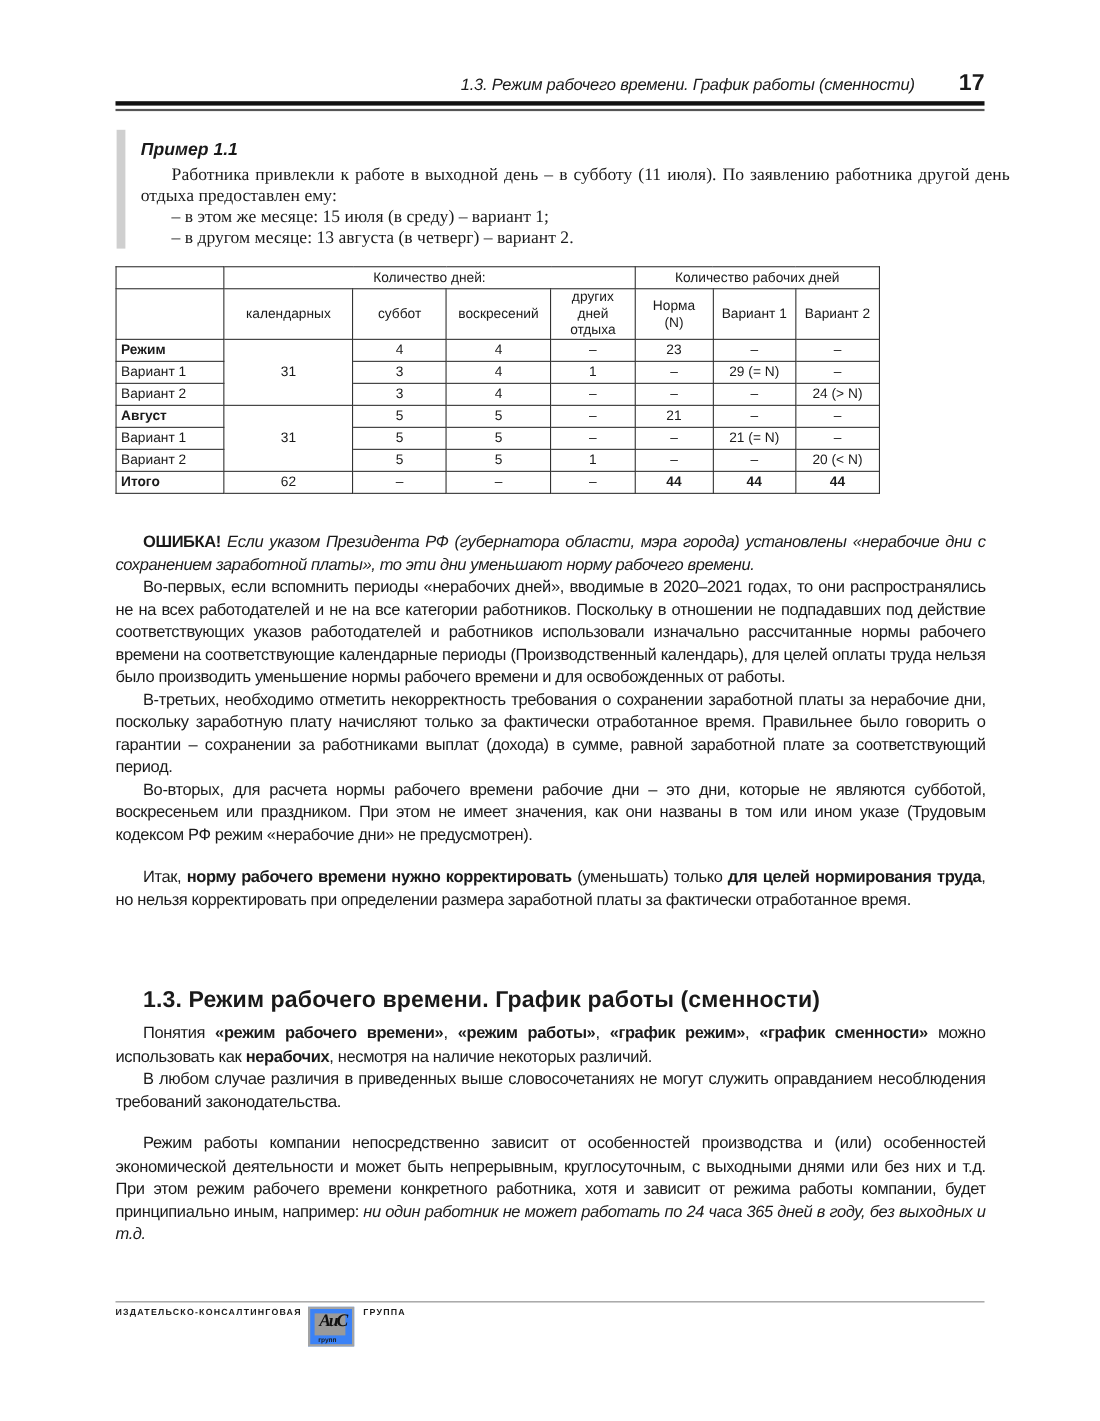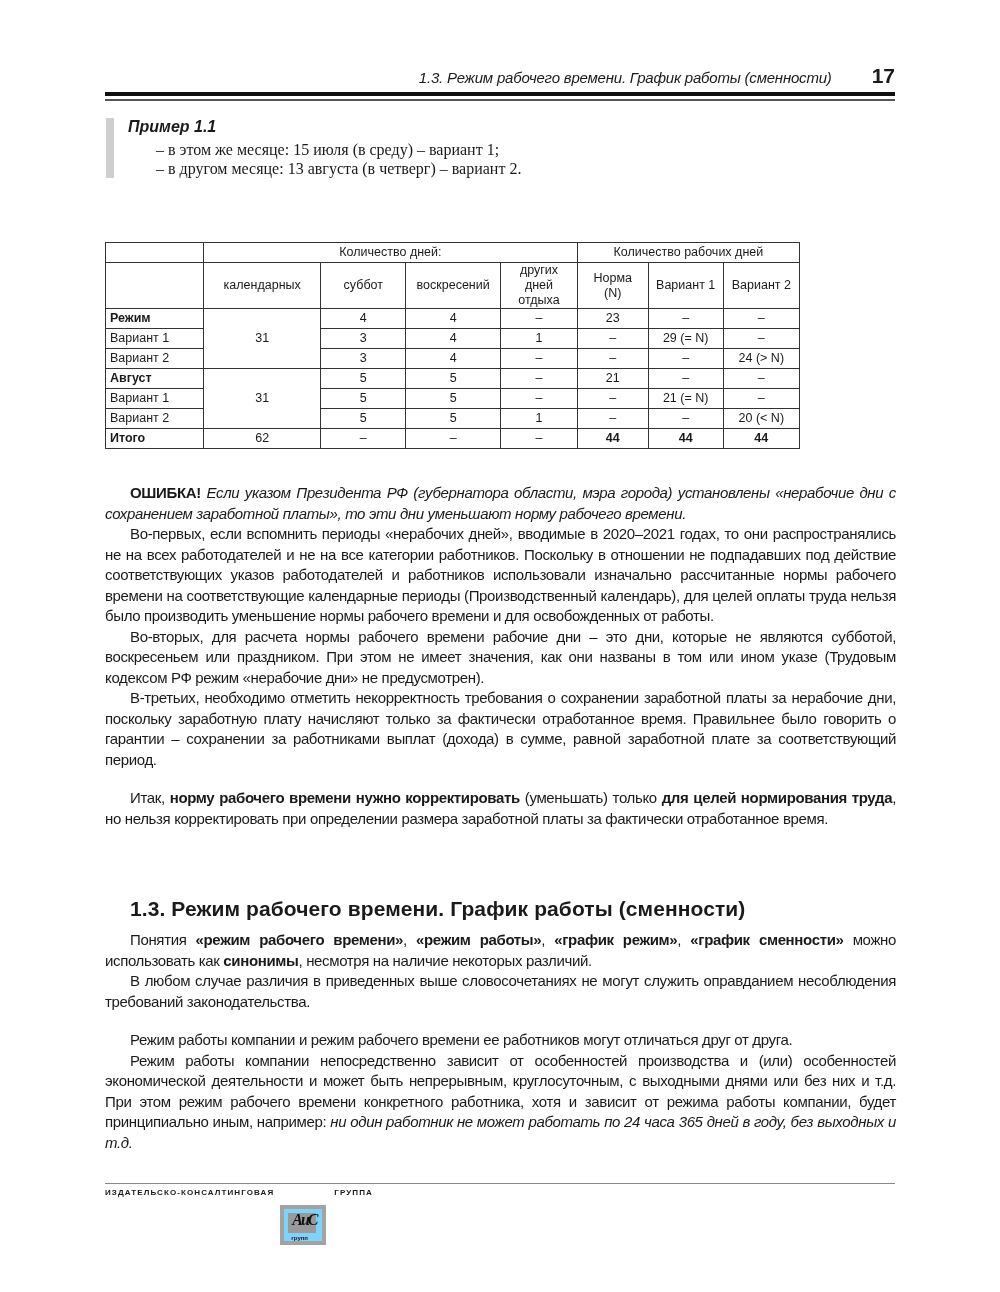--- a/index.html
+++ b/index.html
@@ -13,21 +13,21 @@
   }
   .running-title { font-style: italic; font-size: 15px; letter-spacing: -0.2px; margin-right: 40px; }
   .page-number { font-weight: bold; font-size: 21px; text-align: center; }
   .rule-thick { position: absolute; top: 92px; left: 105px; width: 790px; height: 4px; background: #111; }
   .rule-thin { position: absolute; top: 99px; left: 105px; width: 790px; height: 2px; background: #555; }
 
   .example {
     position: absolute; top: 118px; left: 106px; width: 790px;
     border-left: 8px solid #cfcfcf; padding-left: 14px;
   }
-  .example-title { font-weight: bold; font-style: italic; font-size: 16px; margin: 0 0 4px 0; }
+  .example-title { font-weight: bold; font-style: italic; font-size: 16px; margin: 10px 0 4px 0; }
   .example-text { font-family: "Liberation Serif", serif; font-size: 16px; line-height: 19px; }
   .example-text p { margin: 0; text-indent: 28px; text-align: justify; }
   .example-text .li { padding-left: 28px; }
 
   table.data {
     position: absolute; top: 242px; left: 105px; width: 695px;
     border-collapse: collapse; font-size: 12.5px;
   }
   table.data td, table.data th {
     border: 1px solid #333; padding: 0 4px; height: 19px; text-align: center;
@@ -49,40 +49,41 @@
   .section-heading {
     position: absolute; top: 897px; left: 130px; font-size: 21px; font-weight: bold; letter-spacing: 0.1px;
   }
 
   .footer-rule { position: absolute; top: 1183px; left: 105px; width: 790px; height: 1px; background: #888; }
   .footer {
     position: absolute; top: 1188px; left: 105px; display: flex; align-items: flex-start;
     font-size: 8px; font-weight: bold; letter-spacing: 1.1px;
   }
   .logo {
-    width: 38px; height: 32px; border: 4px solid #a3a3a3; margin: 17px 8px 0 6px; position: relative;
-    background: #7dd3fc;
+    width: 38px; height: 32px; border: 2px solid #a3a3a3; margin: 0 8px 0 6px; position: relative;
+    background: #3b82f6;
   }
   .logo .inner { position: absolute; left: 4px; top: 4px; width: 28px; height: 20px; background: #9a9a9a; }
   .logo .mark { position: absolute; left: 8px; top: 2px; font-family: "Liberation Serif", serif; font-style: italic; font-size: 16px; letter-spacing: -2px; color: #111; }
   .logo .cap { position: absolute; left: 7px; bottom: 0px; font-size: 6px; letter-spacing: 0; }
 </style>
 </head>
 <body>
 
 <div class="running-head">
   <span class="running-title">1.3. Режим рабочего времени. График работы (сменности)</span>
   <span class="page-number">17</span>
 </div>
 <div class="rule-thick"></div>
 <div class="rule-thin"></div>
 
 <div class="example">
   <div class="example-title">Пример 1.1</div>
   <div class="example-text">
+    <p>Работника привлекли к работе в выходной день – в субботу (11 июля). По заявлению работника другой день отдыха предоставлен ему:</p>
     <div class="li">– в этом же месяце: 15 июля (в среду) – вариант 1;</div>
     <div class="li">– в другом месяце: 13 августа (в четверг) – вариант 2.</div>
   </div>
 </div>
 
 <table class="data">
   <colgroup>
     <col style="width:117px">
       <col style="width:132px">
       <col style="width:102px">
@@ -175,33 +176,32 @@
         <td class="b">44</td>
         <td class="b">44</td>
         <td class="b">44</td>
       </tr>
     </tbody>
 </table>
 
 <div class="body-text" style="top:483px;">
   <p><span class="bold">ОШИБКА!</span> <span class="i">Если указом Президента РФ (губернатора области, мэра города) установлены «нерабочие дни с сохранением заработной платы», то эти дни уменьшают норму рабочего времени.</span></p>
   <p>Во-первых, если вспомнить периоды «нерабочих дней», вводимые в 2020–2021 годах, то они распространялись не на всех работодателей и не на все категории работников. Поскольку в отношении не подпадавших под действие соответствующих указов работодателей и работников использовали изначально рассчитанные нормы рабочего времени на соответствующие календарные периоды (Производственный календарь), для целей оплаты труда нельзя было производить уменьшение нормы рабочего времени и для освобожденных от работы.</p>
+  <p>В-третьих, необходимо отметить некорректность требования о сохранении заработной платы за нерабочие дни, поскольку заработную плату начисляют только за фактически отработанное время. Правильнее было говорить о гарантии – сохранении за работниками выплат (дохода) в сумме, равной заработной плате за соответствующий период.</p>
   <p>Во-вторых, для расчета нормы рабочего времени рабочие дни – это дни, которые не являются субботой, воскресеньем или праздником. При этом не имеет значения, как они названы в том или ином указе (Трудовым кодексом РФ режим «нерабочие дни» не предусмотрен).</p>
-  <p>В-третьих, необходимо отметить некорректность требования о сохранении заработной платы за нерабочие дни, поскольку заработную плату начисляют только за фактически отработанное время. Правильнее было говорить о гарантии – сохранении за работниками выплат (дохода) в сумме, равной заработной плате за соответствующий период.</p>
   <div class="gap"></div>
   <p><span>Итак, </span><span class="bold">норму рабочего времени нужно корректировать</span><span> (уменьшать) только </span><span class="bold">для целей нормирования труда</span><span>, но нельзя корректировать при определении размера заработной платы за фактически отработанное время.</span></p>
 </div>
 
 <div class="section-heading">1.3. Режим рабочего времени. График работы (сменности)</div>
 
 <div class="body-text" style="top:930px;">
-  <p><span>Понятия </span><span class="bold">«режим рабочего времени»</span><span>, </span><span class="bold">«режим работы»</span><span>, </span><span class="bold">«график режим»</span><span>, </span><span class="bold">«график сменности»</span><span> можно использовать как </span><span class="bold">синонимы</span><span>, несмотря на наличие некоторых различий.</span></p>
+  <p><span>Понятия </span><span class="bold">«режим рабочего времени»</span><span>, </span><span class="bold">«режим работы»</span><span>, </span><span class="bold">«график режим»</span><span>, </span><span class="bold">«график сменности»</span><span> можно использовать как </span><span class="bold">нерабочих</span><span>, несмотря на наличие некоторых различий.</span></p>
   <p>В любом случае различия в приведенных выше словосочетаниях не могут служить оправданием несоблюдения требований законодательства.</p>
   <div class="gap"></div>
-  <p>Режим работы компании и режим рабочего времени ее работников могут отличаться друг от друга.</p>
   <p><span>Режим работы компании непосредственно зависит от особенностей производства и (или) особенностей экономической деятельности и может быть непрерывным, круглосуточным, с выходными днями или без них и т.д. При этом режим рабочего времени конкретного работника, хотя и зависит от режима работы компании, будет принципиально иным, например: </span><span class="i">ни один работник не может работать по 24 часа 365 дней в году, без выходных и т.д.</span></p>
 </div>
 
 <div class="footer-rule"></div>
 <div class="footer">
   <span>ИЗДАТЕЛЬСКО-КОНСАЛТИНГОВАЯ</span>
   <div class="logo">
     <div class="inner"></div>
     <span class="mark">АиС</span>
     <span class="cap">групп</span>

